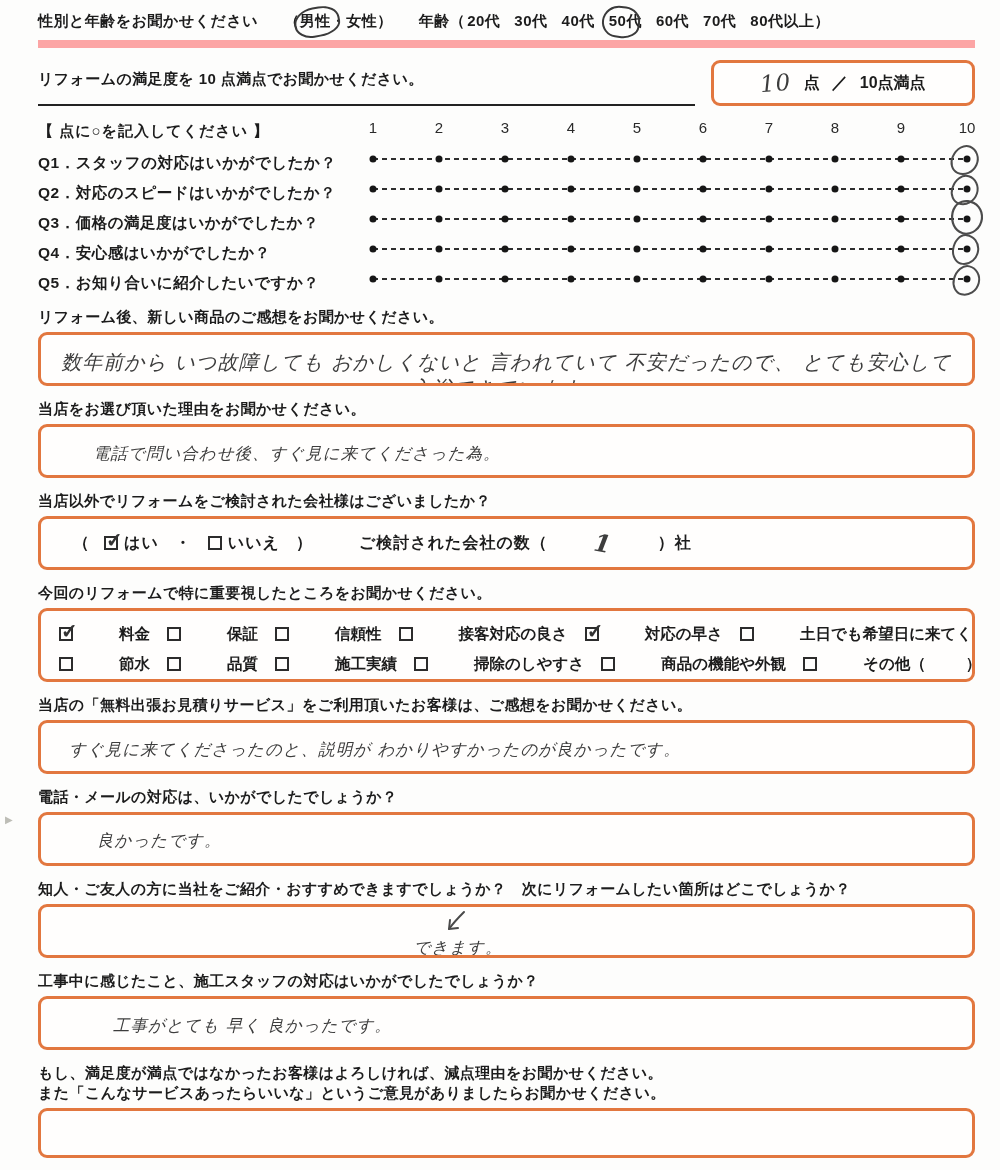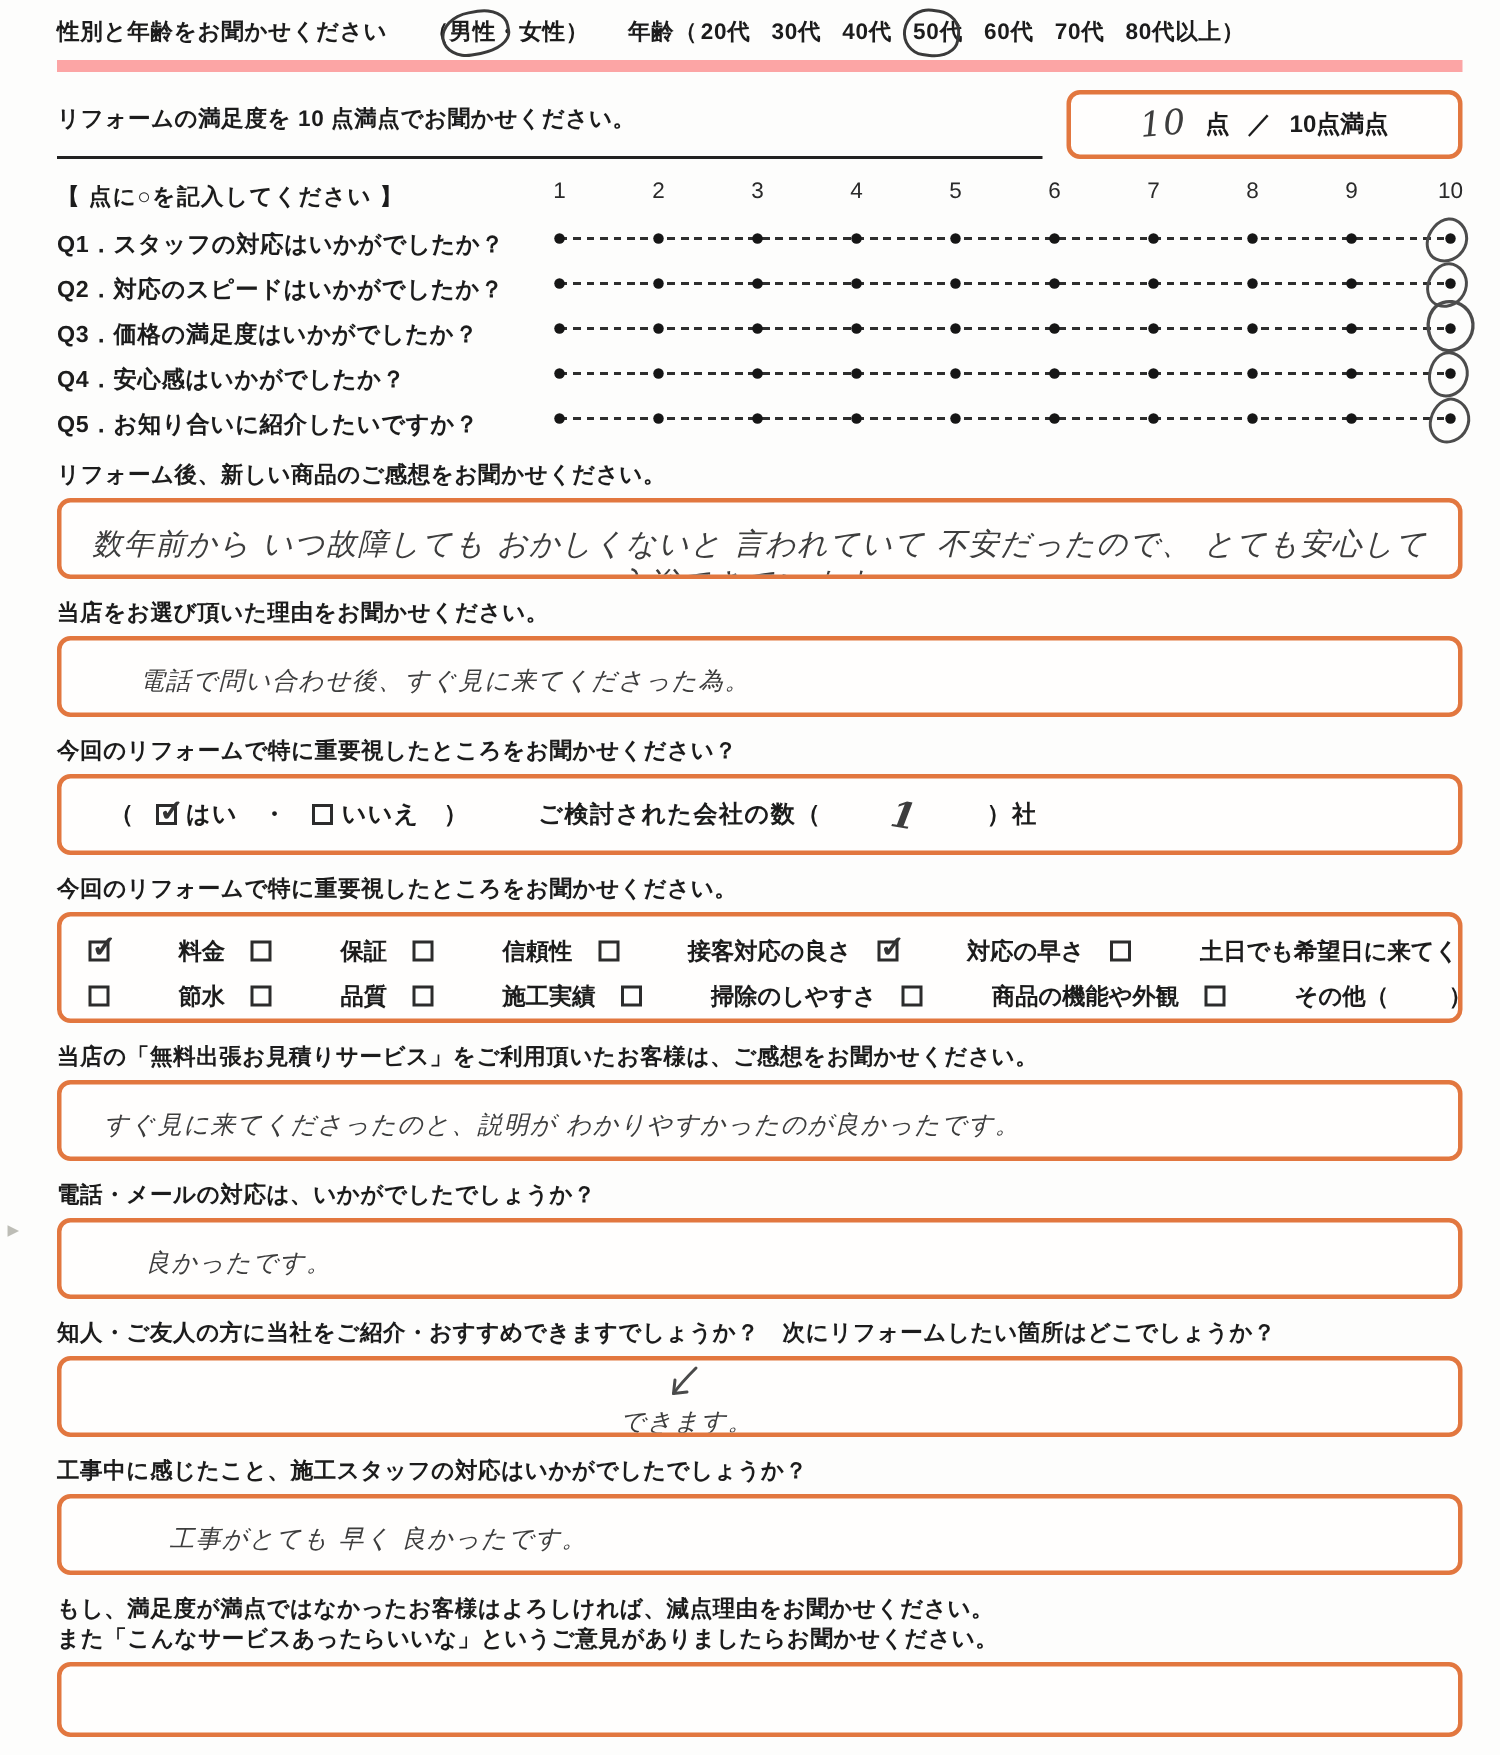--- a/index.html
+++ b/index.html
@@ -269,21 +269,21 @@
   </div>
 
   <div class="section">
     <div class="sec-label">当店をお選び頂いた理由をお聞かせください。</div>
     <div class="abox">
       <span class="ans hw" style="margin-top:10px; padding-left:38px;">電話で問い合わせ後、すぐ見に来てくださった為。</span>
     </div>
   </div>
 
   <div class="section">
-    <div class="sec-label">今回のリフォームで特に重要視したところをお聞かせください？</div>
+    <div class="sec-label">当店以外でリフォームをご検討された会社様はございましたか？</div>
     <div class="abox">
       <div class="company-line">
         <span>（</span>
         <span class="cb checked" style="margin-left:14px"></span>
         <span>はい</span>
         <span style="margin:0 16px">・</span>
         <span class="cb"></span>
         <span>いいえ</span>
         <span style="margin-left:16px">）</span>
         <span style="margin-left:46px">ご検討された会社の数（</span>
@@ -357,21 +357,21 @@
   <div class="section">
     <div class="sec-label">当店の「無料出張お見積りサービス」をご利用頂いたお客様は、ご感想をお聞かせください。</div>
     <div class="abox">
       <span class="ans hw" style="margin-top:10px; padding-left:14px;">すぐ見に来てくださったのと、説明が わかりやすかったのが良かったです。</span>
     </div>
   </div>
 
   <div class="section">
     <div class="sec-label">電話・メールの対応は、いかがでしたでしょうか？</div>
     <div class="abox">
-      <span class="ans hw" style="margin-top:10px; padding-left:42px;">良かったです。</span>
+      <span class="ans hw" style="margin-top:10px; padding-left:42px;font-family:Liberation Mono, monospace;">良かったです。</span>
     </div>
   </div>
 
   <div class="section">
     <div class="sec-label">知人・ご友人の方に当社をご紹介・おすすめできますでしょうか？　次にリフォームしたい箇所はどこでしょうか？</div>
     <div class="abox">
       <svg class="ref-arrow" width="26" height="24" viewBox="0 0 26 24">
         <path d="M23 2 C18 7 13 12 8 19" stroke="#4a4a4a" stroke-width="2" fill="none" stroke-linecap="round"></path>
         <path d="M8 19 L9 10 M8 19 L17 18" stroke="#4a4a4a" stroke-width="2" fill="none" stroke-linecap="round"></path>
       </svg>

